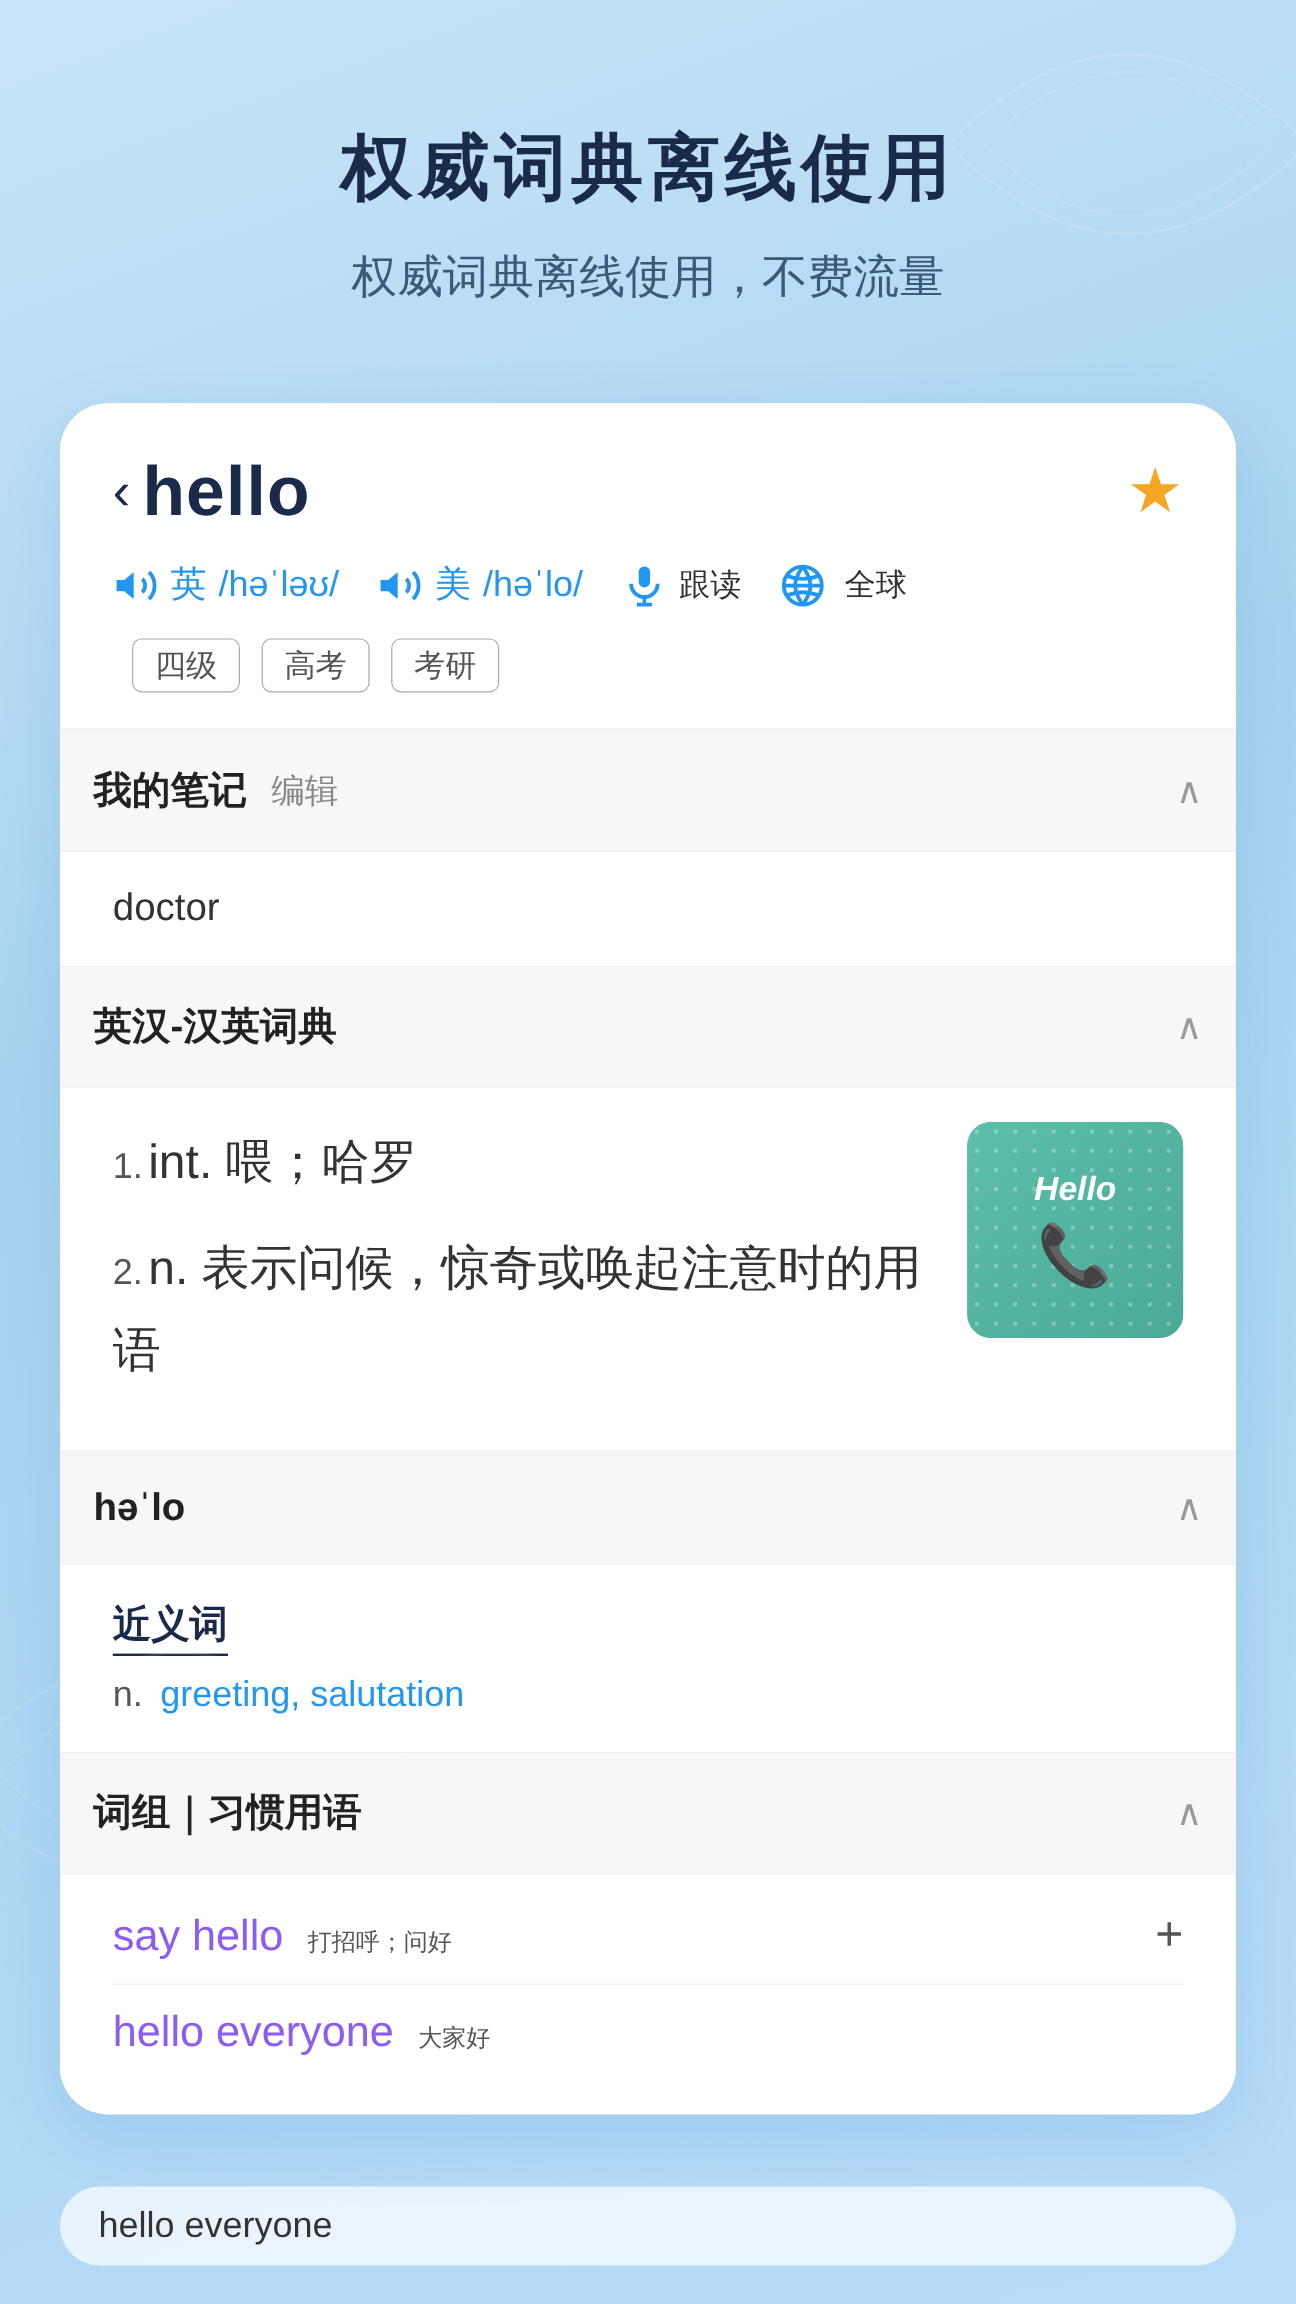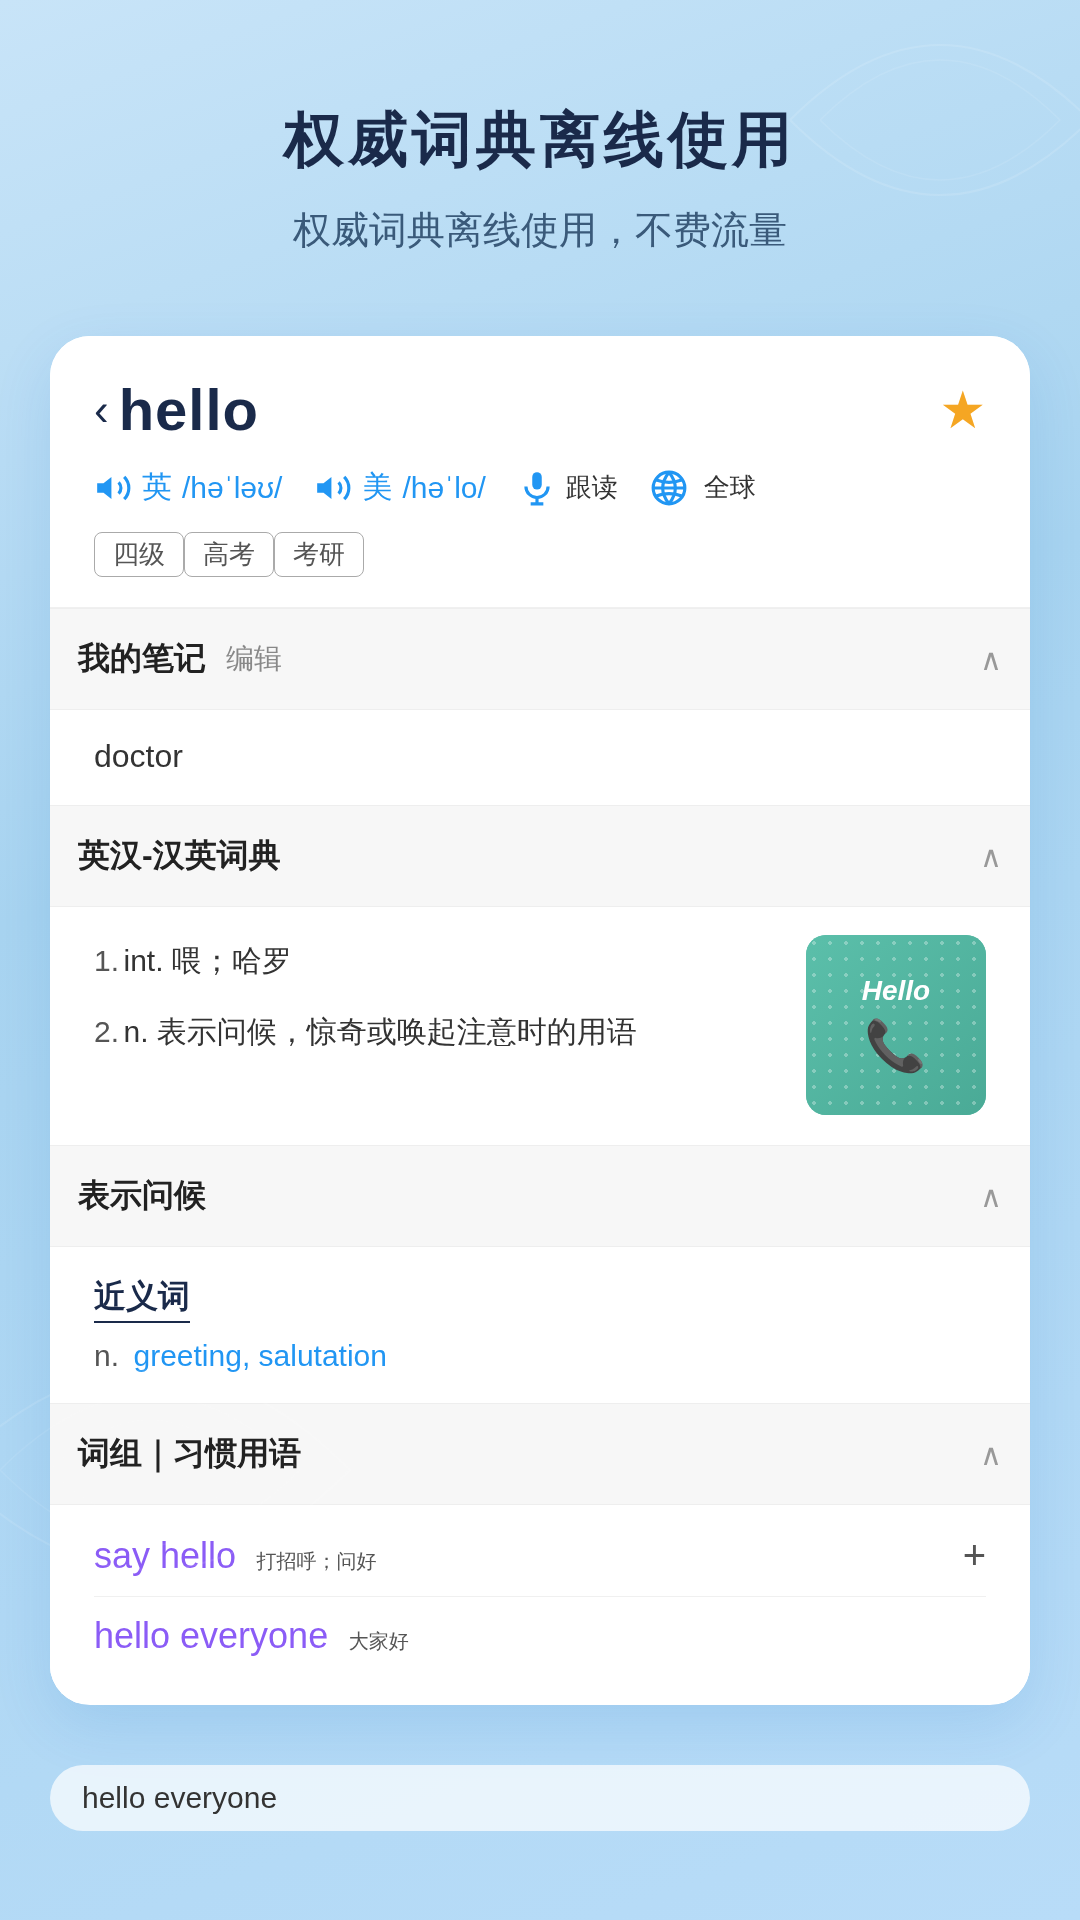--- a/index.html
+++ b/index.html
@@ -142,21 +142,23 @@
     }
 
     .global-icon {
       width: 38px;
       height: 38px;
       color: #2196F3;
     }
 
     .tags-row {
       display: flex;
+      gap: 18px;
       flex-wrap: wrap;
+      margin-left: 16px;
     }
 
     .tag {
       border: 1.5px solid #aaa;
       border-radius: 8px;
       padding: 4px 18px;
       font-size: 26px;
       color: #555;
     }
 
@@ -227,21 +229,21 @@
     .def-item {
       margin-bottom: 20px;
     }
 
     .def-num {
       font-size: 30px;
       color: #555;
     }
 
     .def-text {
-      font-size: 30px;
+      font-size: 40px;
       color: #333;
       line-height: 1.7;
     }
 
     .dict-image {
       width: 180px;
       height: 180px;
       border-radius: 20px;
       background: #5bbfaa;
       flex-shrink: 0;
@@ -487,21 +489,21 @@
           <div class="hello-img-dots"></div>
           <div class="hello-img-text">Hello</div>
           <div class="hello-phone">📞</div>
         </div>
       </div>
     </div>
   </div>
 
   <div class="section">
     <div class="section-header">
-      <span class="section-title">表示问候</span>
+      <span class="section-title">həˈlo</span>
       <span class="chevron-up">∧</span>
     </div>
     <div class="synonym-section">
       <div>
         <span class="synonym-label">近义词</span>
       </div>
       <div>
         <span class="synonym-pos">n.</span>
         <span class="synonym-words">greeting, salutation</span>
       </div>

